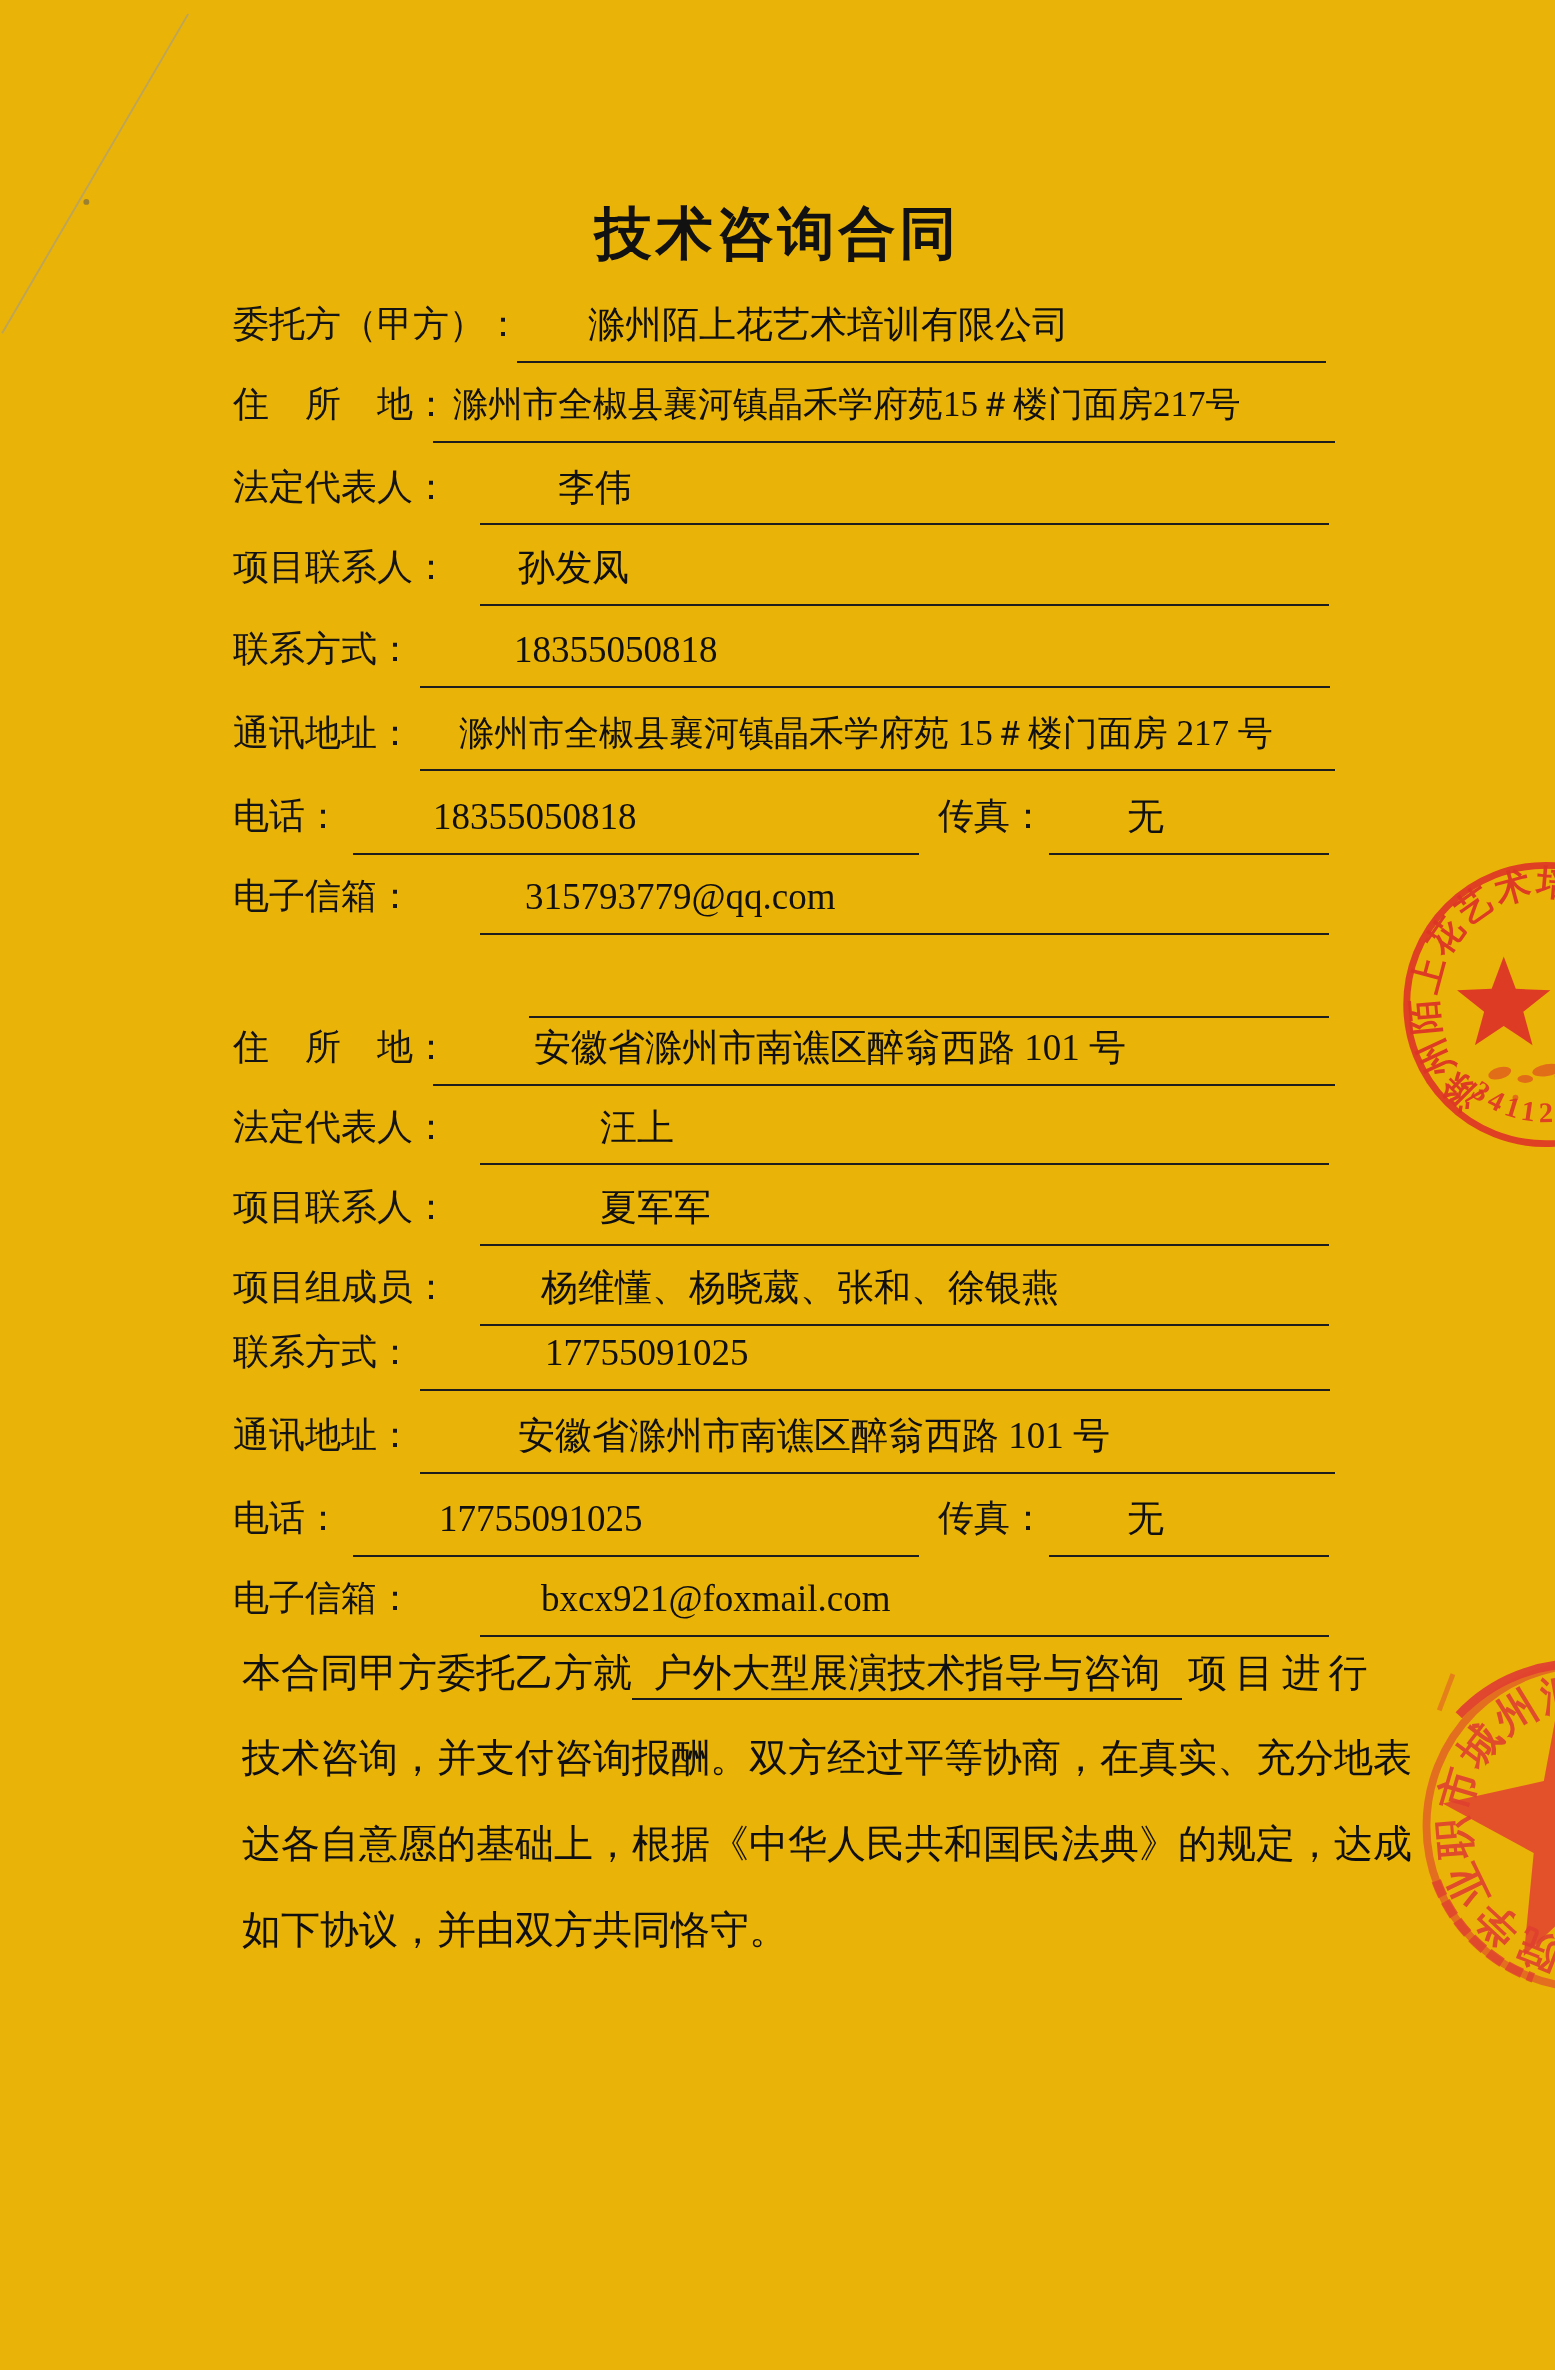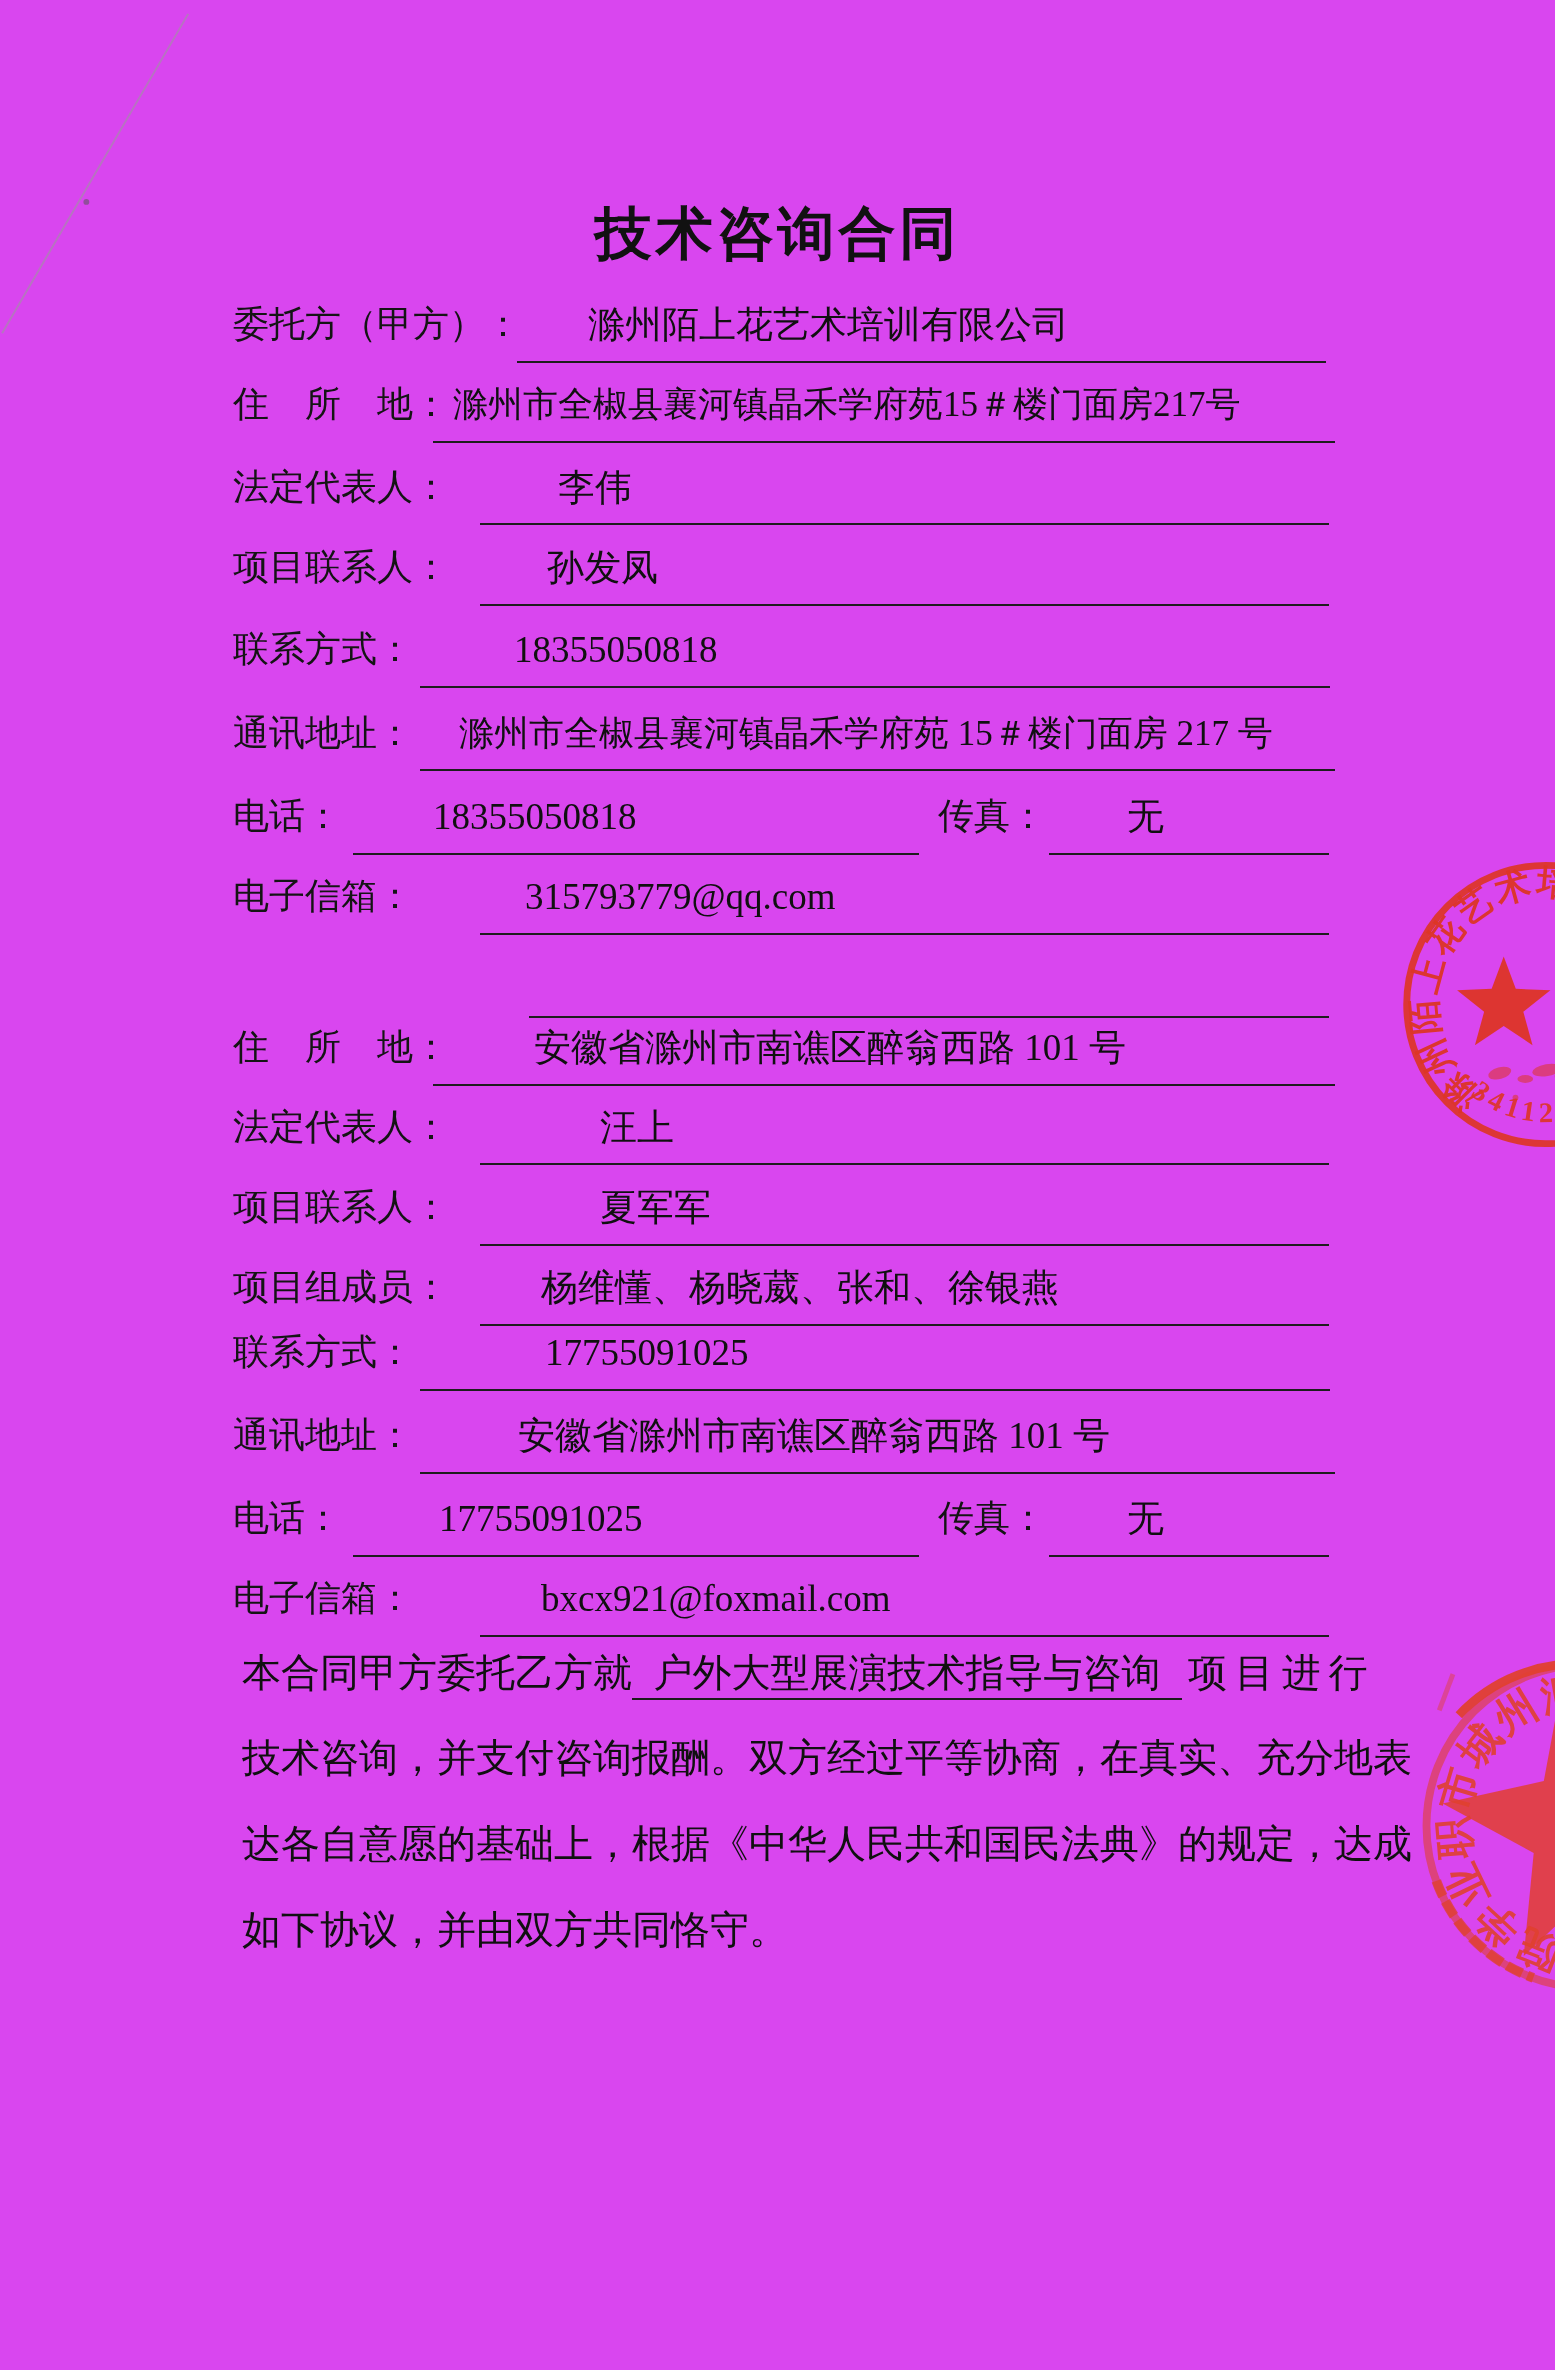--- a/index.html
+++ b/index.html
@@ -1,18 +1,18 @@
 <!DOCTYPE html>
 <html><head>
 <meta charset="utf-8">
 <style>
   html,body{margin:0;padding:0;background:#8a8a8a;}
   .page{
     position:relative;width:1555px;height:2370px;margin:0 auto;
-    background:#d946ef;overflow:hidden;
+    background:#eab308;overflow:hidden;
     font-family:"Liberation Serif","DejaVu Serif",serif;color:#161616;
   }
   .title{
     position:absolute;top:196px;left:0;right:0;text-align:center;
     font-family:"Liberation Sans","DejaVu Sans",sans-serif;
     font-weight:700;font-size:57px;letter-spacing:3.9px;color:#111;
   }
   .lbl{position:absolute;font-size:36px;line-height:55px;white-space:nowrap;color:#141414;}
   .val{position:absolute;font-size:37px;line-height:55px;white-space:nowrap;color:#101010;}
   .val.small{font-size:35px;text-align:right;}
@@ -45,21 +45,21 @@
   <span class="lbl" style="left:233px;top:377px">住　所　地：</span>
   <div class="ul" style="left:433px;top:441px;width:902px"></div>
   <span class="val small" style="left:453px;top:377px">滁州市全椒县襄河镇晶禾学府苑15＃楼门面房217号</span>
 
   <span class="lbl" style="left:233px;top:460px">法定代表人：</span>
   <div class="ul" style="left:480px;top:523px;width:849px"></div>
   <span class="val" style="left:558px;top:460px">李伟</span>
 
   <span class="lbl" style="left:233px;top:540px">项目联系人：</span>
   <div class="ul" style="left:480px;top:604px;width:849px"></div>
-  <span class="val" style="left:547px;top:540px">孙发凤</span>
+  <span class="val" style="left:518px;top:540px">孙发凤</span>
 
   <span class="lbl" style="left:233px;top:622px">联系方式：</span>
   <div class="ul" style="left:420px;top:686px;width:910px"></div>
   <span class="val" style="left:514px;top:622px">18355050818</span>
 
   <span class="lbl" style="left:233px;top:706px">通讯地址：</span>
   <div class="ul" style="left:420px;top:769px;width:915px"></div>
   <span class="val small" style="left:459px;top:706px">滁州市全椒县襄河镇晶禾学府苑 15＃楼门面房 217 号</span>
 
   <span class="lbl" style="left:233px;top:789px">电话：</span>

